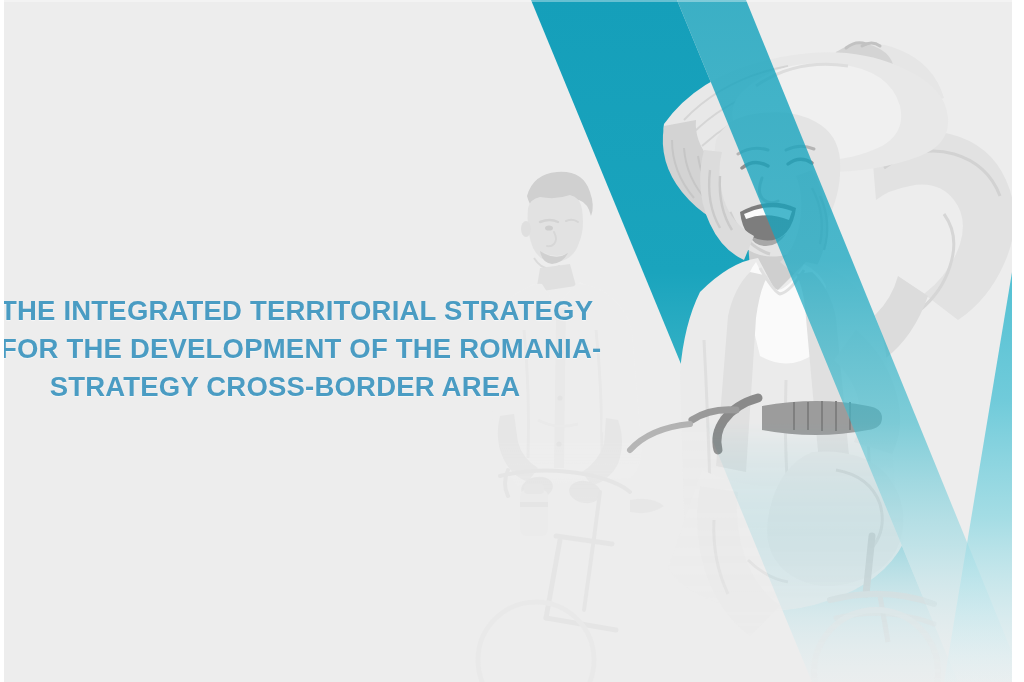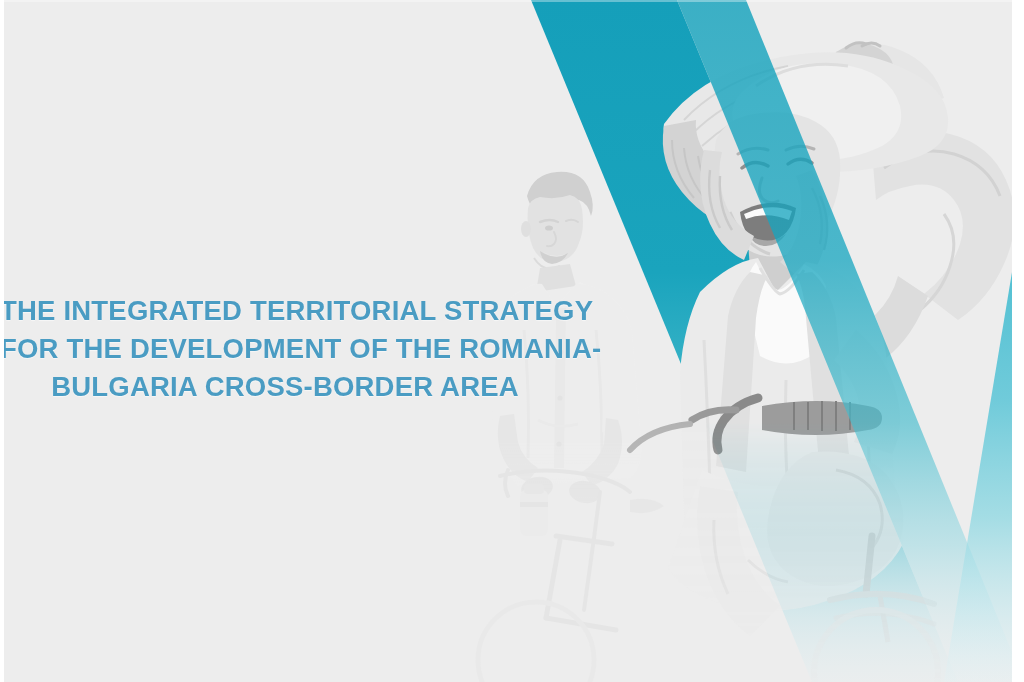--- a/index.html
+++ b/index.html
@@ -333,16 +333,16 @@
 
   <svg class="layer" viewBox="0 0 1024 682" width="1024" height="682" style="z-index:45">
     <rect x="0" y="0" width="4" height="682" fill="#ffffff"></rect>
     <rect x="1012" y="0" width="12" height="682" fill="#ffffff"></rect>
     <rect x="0" y="0" width="1024" height="2" fill="#ffffff" opacity="0.35"></rect>
   </svg>
 
   <div id="title-block">
     <span class="tline">THE INTEGRATED TERRITORIAL STRATEGY</span>
     <span class="tline">FOR THE DEVELOPMENT OF THE ROMANIA-</span>
-    <span class="tline">BULGARIA CROSS-BORDER AREA</span>
+    <span class="tline">STRATEGY CROSS-BORDER AREA</span>
   </div>
 
 </div>
 
 </body></html>

